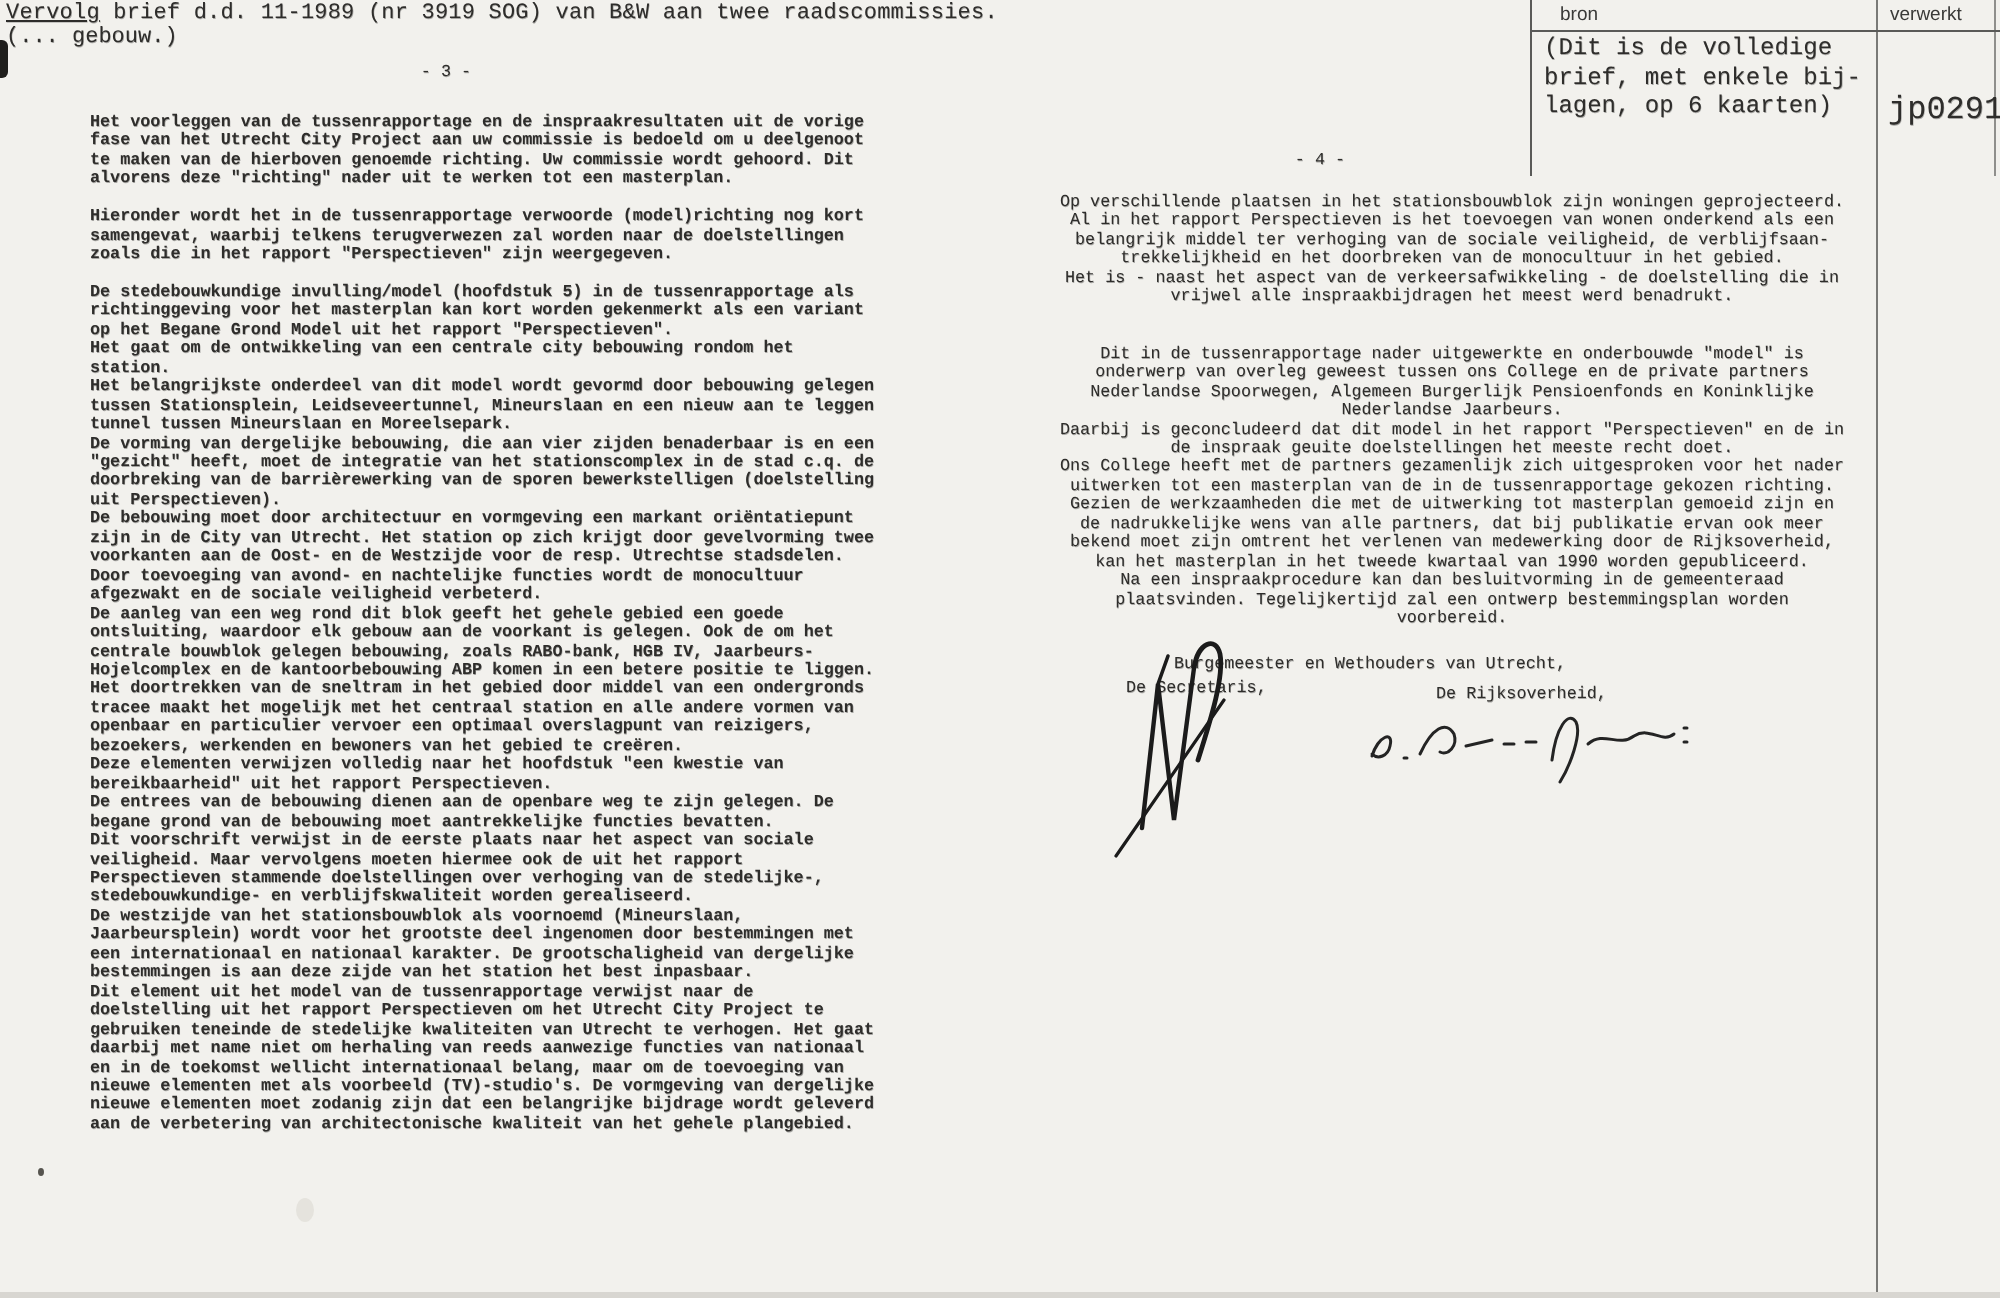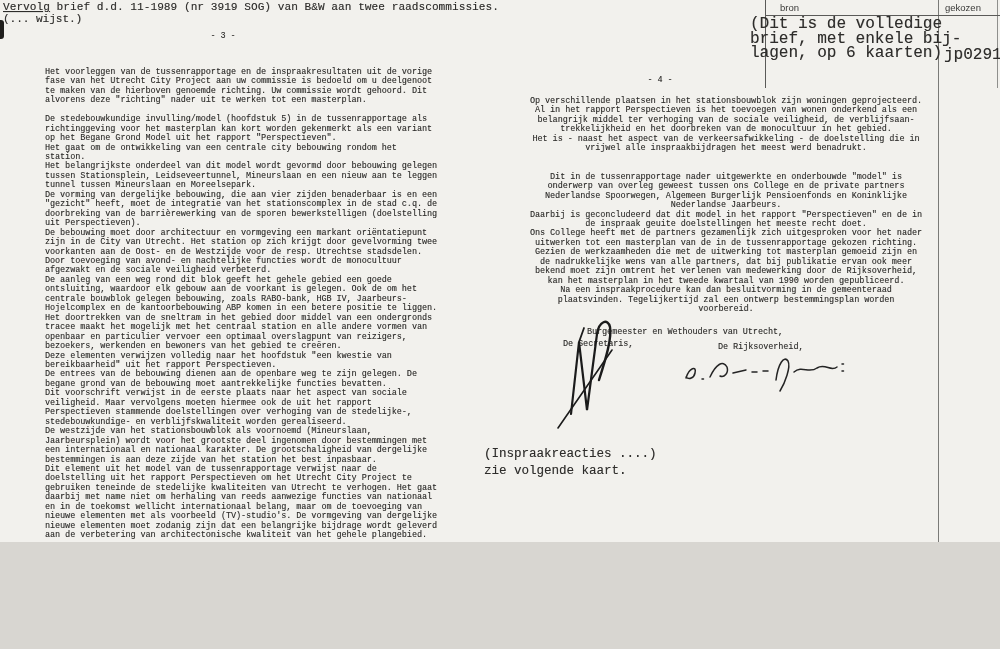--- a/index.html
+++ b/index.html
@@ -1,47 +1,47 @@
 <!DOCTYPE html>
 <html><head>
 <meta charset="utf-8">
 <style>
   html,body{margin:0;padding:0;background:#d8d6d1;}
   #canvas{
-    position:relative;width:1000px;height:542px;overflow:hidden;
+    position:relative;width:1000px;height:646px;overflow:hidden;
     background:#f2f1ed;
     font-family:"Liberation Mono","DejaVu Sans Mono",monospace;
     color:#2e2d2b;
   }
   .tw{text-shadow:0.3px 0.3px 0 rgba(46,45,43,0.38);}
   .abs{position:absolute;}
   .preline{white-space:pre-line;}
   
   #hdr1{left:3px;top:1px;font-size:11px;white-space:pre;letter-spacing:0.1px;}
   #hdr1 .u{text-decoration:underline;}
   #hdr2{left:3px;top:13px;font-size:11px;white-space:pre;}
   
   .vline{position:absolute;width:1px;background:#5a5a58;}
   #tbl-left-border{left:765px;top:0;height:88px;}
   #tbl-divider{left:938px;top:0;height:649px;background:#7a7a77;}
   #tbl-right-border{left:997px;top:0;height:88px;background:#8f8f8c;}
   #tbl-header-rule{position:absolute;left:765px;top:15px;width:235px;height:1px;background:#5a5a58;}
   .stamp-head{font-family:"Liberation Sans","DejaVu Sans",sans-serif;font-size:9.5px;color:#3a3a38;}
   #bron-label{left:780px;top:2px;width:173px;text-align:left;}
   #verwerkt-label{left:945px;top:2px;}
-  #bron-value{left:750px;top:17px;font-size:16px;line-height:14.6px;}
+  #bron-value{left:772px;top:17px;font-size:12px;line-height:14.6px;}
   #verwerkt-value{left:944px;top:46px;font-size:16px;}
   
   .pagenum{font-size:8.4px;width:60px;text-align:center;}
   #p3-num{left:193px;top:31px;}
   #p4-num{left:630px;top:75px;}
   
   .col{font-size:8.4px;line-height:9.45px;}
   .col p{margin:0 0 9.4px 0;white-space:pre-line;}
-  #col3{left:45px;top:68px;width:462px;}
+  #col3{left:45px;top:57px;width:462px;font-weight:bold;}
   #col4{left:495px;top:97px;width:462px;}
   #col4 p{margin:0 0 19px 0;text-align:center;}
   
   .sigtext{font-size:8.4px;white-space:pre;}
   #sig-line1{left:587px;top:327px;}
   #sig-left-title{left:563px;top:339px;}
   #sig-right-title{left:718px;top:342px;}
   #sig-left-svg{left:548px;top:316px;}
   #sig-right-svg{left:680px;top:352px;}
   
@@ -50,39 +50,42 @@
   #smudge-left{left:0;top:20px;width:4px;height:19px;background:#1f1e1c;border-radius:0 3px 3px 0;}
   #speck-dot{left:19px;top:584px;width:3px;height:4px;background:#56544f;border-radius:50%;}
   #speck-blob{left:148px;top:599px;width:9px;height:12px;background:#e5e3dd;border-radius:50%;}
 </style>
 </head>
 <body>
 
 <div id="canvas">
 
   <div class="abs tw" id="hdr1"><span class="u">Vervolg</span><span> brief d.d. 11-1989 (nr 3919 SOG) van B&amp;W aan twee raadscommissies.</span></div>
-  <div class="abs tw" id="hdr2">(... wijst.)</div>
+  <div class="abs tw" id="hdr2">(... gebouw.)</div>
 
   <div class="vline" id="tbl-left-border"></div>
   <div class="vline" id="tbl-divider"></div>
   <div class="vline" id="tbl-right-border"></div>
   <div id="tbl-header-rule"></div>
   <div class="abs stamp-head" id="bron-label">bron</div>
-  <div class="abs stamp-head" id="verwerkt-label">gekozen</div>
+  <div class="abs stamp-head" id="verwerkt-label">verwerkt</div>
   <div class="abs tw preline" id="bron-value">(Dit is de volledige
 brief, met enkele bij-
 lagen, op 6 kaarten)</div>
   <div class="abs tw" id="verwerkt-value">jp0291</div>
 
   <div class="abs tw pagenum" id="p3-num">- 3 -</div>
   <div class="abs tw col" id="col3">
     <p>Het voorleggen van de tussenrapportage en de inspraakresultaten uit de vorige
 fase van het Utrecht City Project aan uw commissie is bedoeld om u deelgenoot
 te maken van de hierboven genoemde richting. Uw commissie wordt gehoord. Dit
 alvorens deze "richting" nader uit te werken tot een masterplan.</p>
+    <p>Hieronder wordt het in de tussenrapportage verwoorde (model)richting nog kort
+samengevat, waarbij telkens terugverwezen zal worden naar de doelstellingen
+zoals die in het rapport "Perspectieven" zijn weergegeven.</p>
     <p>De stedebouwkundige invulling/model (hoofdstuk 5) in de tussenrapportage als
 richtinggeving voor het masterplan kan kort worden gekenmerkt als een variant
 op het Begane Grond Model uit het rapport "Perspectieven".
 Het gaat om de ontwikkeling van een centrale city bebouwing rondom het
 station.
 Het belangrijkste onderdeel van dit model wordt gevormd door bebouwing gelegen
 tussen Stationsplein, Leidseveertunnel, Mineurslaan en een nieuw aan te leggen
 tunnel tussen Mineurslaan en Moreelsepark.
 De vorming van dergelijke bebouwing, die aan vier zijden benaderbaar is en een
 "gezicht" heeft, moet de integratie van het stationscomplex in de stad c.q. de
@@ -169,20 +172,18 @@
       <path d="M53,21 L66,18"></path>
       <path d="M72,20 L77,20"></path>
       <path d="M83,19 L88,19"></path>
       <path d="M96,28 C98,12 104,3 108,9 C111,15 105,31 100,39"></path>
       <path d="M114,20 C122,13 129,22 137,16 C145,11 151,20 157,15"></path>
       <path d="M162,12 L163.5,12"></path>
       <path d="M162,19 L163.5,19"></path>
     </g>
   </svg>
 
-  <div class="abs tw preline" id="closing">(Inspraakreacties ....)
-zie volgende kaart.</div>
 
   <div class="abs" id="smudge-left"></div>
   <div class="abs" id="speck-dot"></div>
   <div class="abs" id="speck-blob"></div>
 
 </div>
 
 </body></html>

